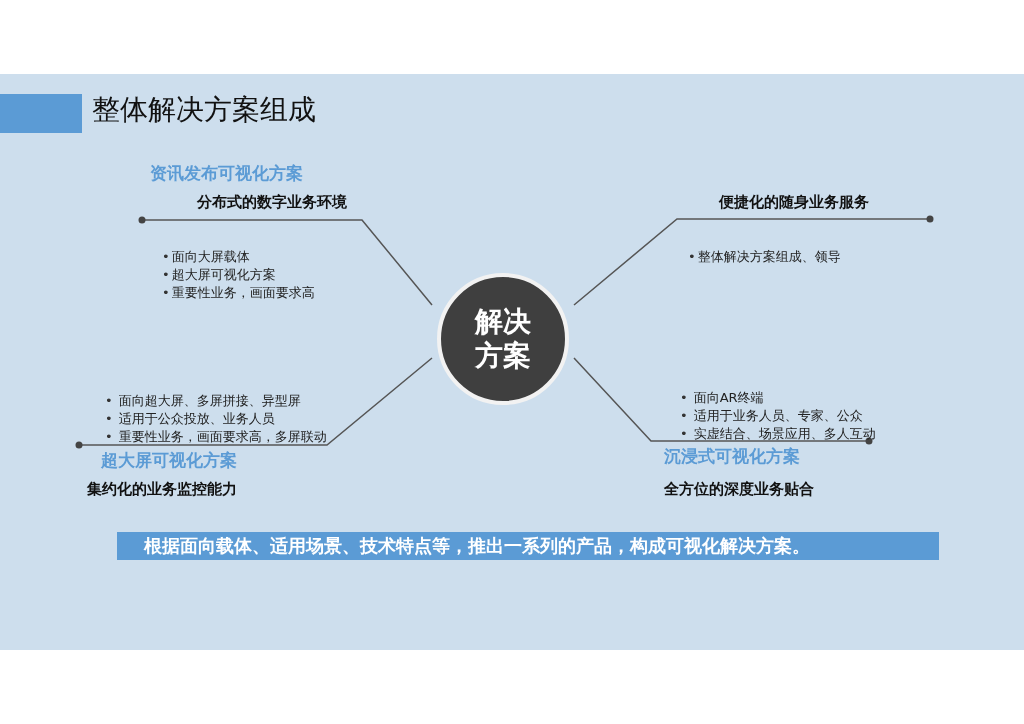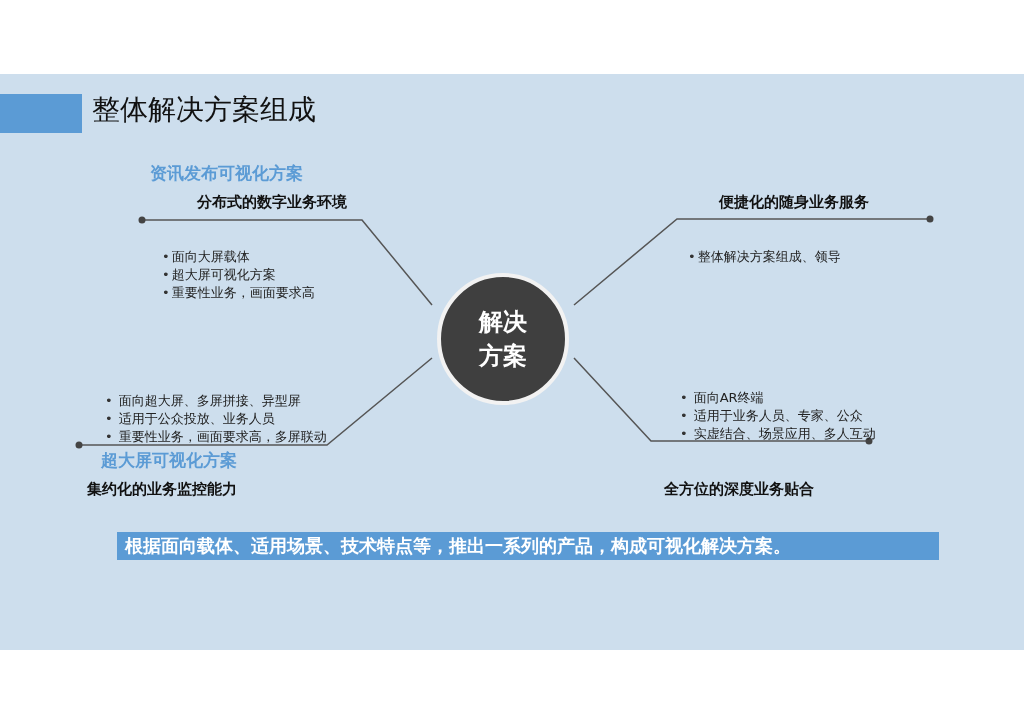--- a/index.html
+++ b/index.html
@@ -16,37 +16,37 @@
   }
   .title {
     position: absolute; left: 92px; top: 14px; font-size: 28px; color: #111; letter-spacing: 0px;
     line-height: 44px;
   }
   svg.connectors { position: absolute; left: 0; top: 0; }
   .hub {
     position: absolute; left: 437px; top: 199px; width: 124px; height: 124px; border-radius: 50%;
     background: #3f3f3f; border: 4px solid #f2f2f2;
     display: flex; flex-direction: column; align-items: center; justify-content: center;
-    color: #fff; font-weight: bold; font-size: 24px; line-height: 34px;
+    color: #fff; font-weight: bold; font-size: 28px; line-height: 34px;
   }
   .heading {
     position: absolute; font-size: 17px; font-weight: bold; color: #5b9bd5; white-space: nowrap;
   }
   .subheading {
     position: absolute; font-size: 15px; font-weight: bold; color: #111; white-space: nowrap;
   }
   .bullets {
     position: absolute; list-style: none; margin: 16px; padding: 0; font-size: 13px; color: #222;
     line-height: 18px; white-space: nowrap;
   }
   .bullets li::before { content: "•"; color: #333; margin-right: 2px; }
   .bullets.spaced li::before { margin-right: 6px; }
   .banner {
     position: absolute; left: 117px; top: 458px; width: 822px; height: 28px; background: #5b9bd5;
-    color: #fff; font-weight: bold; font-size: 18px; line-height: 28px; padding-left: 8px; box-sizing: border-box;
+    color: #fff; font-weight: bold; font-size: 18px; line-height: 28px; padding-left: 27px; box-sizing: border-box;
     white-space: nowrap; overflow: hidden;
   }
 </style>
 </head>
 <body>
 
 <div class="slide">
   <div class="title-bar"></div>
   <div class="title">整体解决方案组成</div>
 
@@ -89,16 +89,17 @@
     <li>重要性业务，画面要求高，多屏联动</li>
   </ul>
   <div class="heading" style="left:101px; top:375px;text-align:center;">超大屏可视化方案</div>
   <div class="subheading" style="left:87px; top:406px;">集约化的业务监控能力</div>
 
   <ul class="bullets spaced" style="left:664px; top:299px;">
     <li>面向AR终端</li>
     <li>适用于业务人员、专家、公众</li>
     <li>实虚结合、场景应用、多人互动</li>
   </ul>
+  <div class="heading" style="left:664px; top:371px;">沉浸式可视化方案</div>
   <div class="subheading" style="left:664px; top:406px;">全方位的深度业务贴合</div>
 
   <div class="banner">根据面向载体、适用场景、技术特点等，推出一系列的产品，构成可视化解决方案。</div>
 </div>
 
 </body></html>

